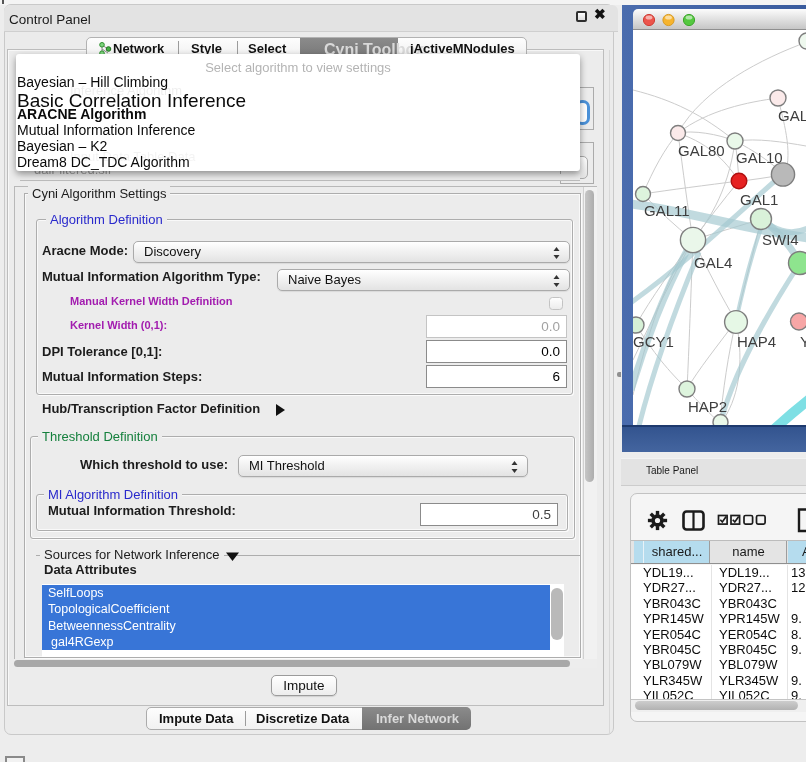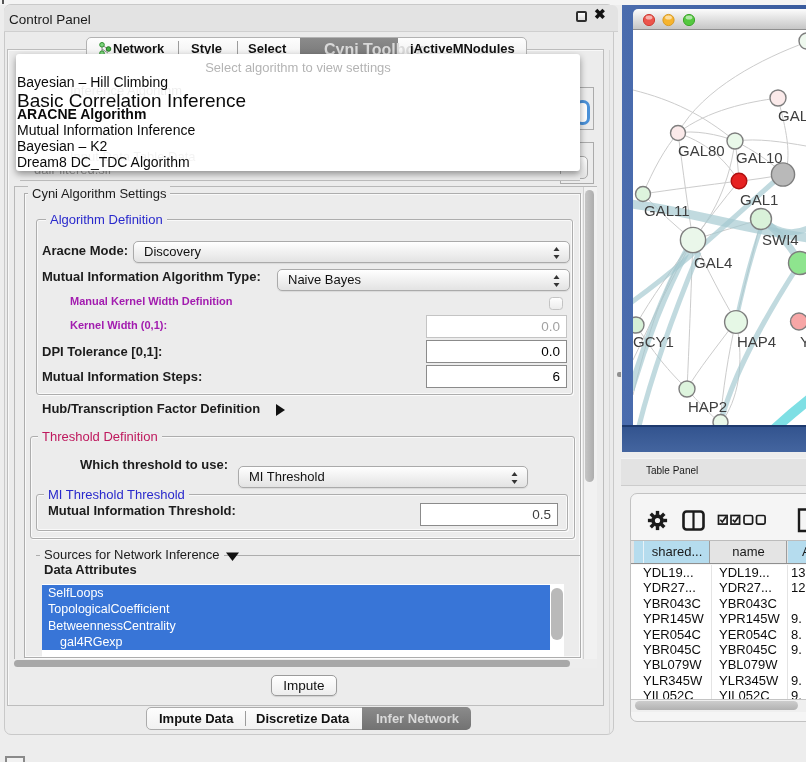--- a/index.html
+++ b/index.html
@@ -85,47 +85,47 @@
 
   <div class="lbl abs" style="left:42px;top:369px;">Mutual Information Steps:</div>
   <div class="fld" style="left:426px;top:365px;width:141px;border:1px solid #8b8b8b;color:#000;">6</div>
 
   <div class="lbl abs" style="left:42px;top:401px;">Hub/Transcription Factor Definition</div>
   <svg class="abs" style="left:274px;top:403px;" width="13" height="14" viewBox="0 0 13 14">
         <path d="M2,1 L11,7 L2,13 Z" fill="#111"></path>
       </svg>
 
   <div class="gbox" style="left:30px;top:436px;width:545px;height:103px;"></div>
-  <div class="gtitle" style="left:38px;top:429px;color:#be185d;">Threshold Definition</div>
+  <div class="gtitle" style="left:38px;top:429px;color:#15803d;">Threshold Definition</div>
 
   <div class="lbl abs" style="left:80px;top:457px;">Which threshold to use:</div>
-  <div class="combo" style="left:238px;top:455px;width:290px;margin-top:11px;">MI Threshold<svg class="carets" viewBox="0 0 7 14">
+  <div class="combo" style="left:238px;top:455px;width:290px;">MI Threshold<svg class="carets" viewBox="0 0 7 14">
           <path d="M0.5,5 L3.5,1 L6.5,5 Z" fill="#333"></path>
           <path d="M0.5,9 L3.5,13 L6.5,9 Z" fill="#333"></path>
         </svg></div>
 
   <div class="gbox" style="left:36px;top:494px;width:532px;height:37px;"></div>
-  <div class="gtitle" style="left:44px;top:487px;color:#2929cc;">MI Threshold Threshold</div>
+  <div class="gtitle" style="left:44px;top:487px;color:#2929cc;">MI Algorithm Definition</div>
 
   <div class="lbl abs" style="left:48px;top:503px;">Mutual Information Threshold:</div>
   <div class="fld" style="left:420px;top:503px;width:138px;border:1px solid #8b8b8b;color:#404040;">0.5</div>
 
   <div class="abs" style="left:36px;top:555px;width:545px;height:1px;background:#adadad;"></div>
   <div class="gtitle" style="left:40px;top:547px;color:#1c1c1c;font-weight:normal;">Sources for Network Inference</div>
   <svg class="abs" style="left:225px;top:551px;" width="15" height="11" viewBox="0 0 15 11">
         <path d="M1,1.5 L14,1.5 L7.5,10 Z" fill="#111"></path>
       </svg>
 
   <div class="lbl abs" style="left:44px;top:562px;">Data Attributes</div>
 
   <div class="abs" style="left:42px;top:584px;width:522px;height:73px;background:#fff;overflow:hidden;">
     <div style="position:absolute;left:0;top:1px;width:508px;height:16.3px;background:#3875d7;color:#fff;font-size:12.5px;line-height:16px;padding-left:6px;">SelfLoops</div>
     <div style="position:absolute;left:0;top:17.3px;width:508px;height:16.3px;background:#3875d7;color:#fff;font-size:12.5px;line-height:16px;padding-left:6px;">TopologicalCoefficient</div>
     <div style="position:absolute;left:0;top:33.6px;width:508px;height:16.3px;background:#3875d7;color:#fff;font-size:12.5px;line-height:16px;padding-left:6px;">BetweennessCentrality</div>
-    <div style="position:absolute;left:0;top:49.9px;width:508px;height:16.3px;background:#3875d7;color:#fff;font-size:12.5px;line-height:16px;padding-left:18px;">gal4RGexp</div>
+    <div style="position:absolute;left:0;top:49.9px;width:508px;height:16.3px;background:#3875d7;color:#fff;font-size:12.5px;line-height:16px;padding-left:9px;">gal4RGexp</div>
     <div style="position:absolute;left:509px;top:4px;width:12px;height:52px;background:#b9b9b9;border-radius:6px;"></div>
   </div>
 
   <div class="abs" style="left:14px;top:659px;width:583px;height:9px;background:#ededed;"></div>
   <div class="abs" style="left:14px;top:660px;width:556px;height:7px;background:#a8a8a8;border-radius:4px;"></div>
 
   <div class="abs" style="left:583px;top:187px;width:14px;height:472px;background:#f1f1f1;border-left:1px solid #d0d0d0;"></div>
   <div class="abs" style="left:585px;top:190px;width:9px;height:292px;background:linear-gradient(90deg,#c6c6c6,#adadad);border-radius:5px;"></div>
 </div>
 

